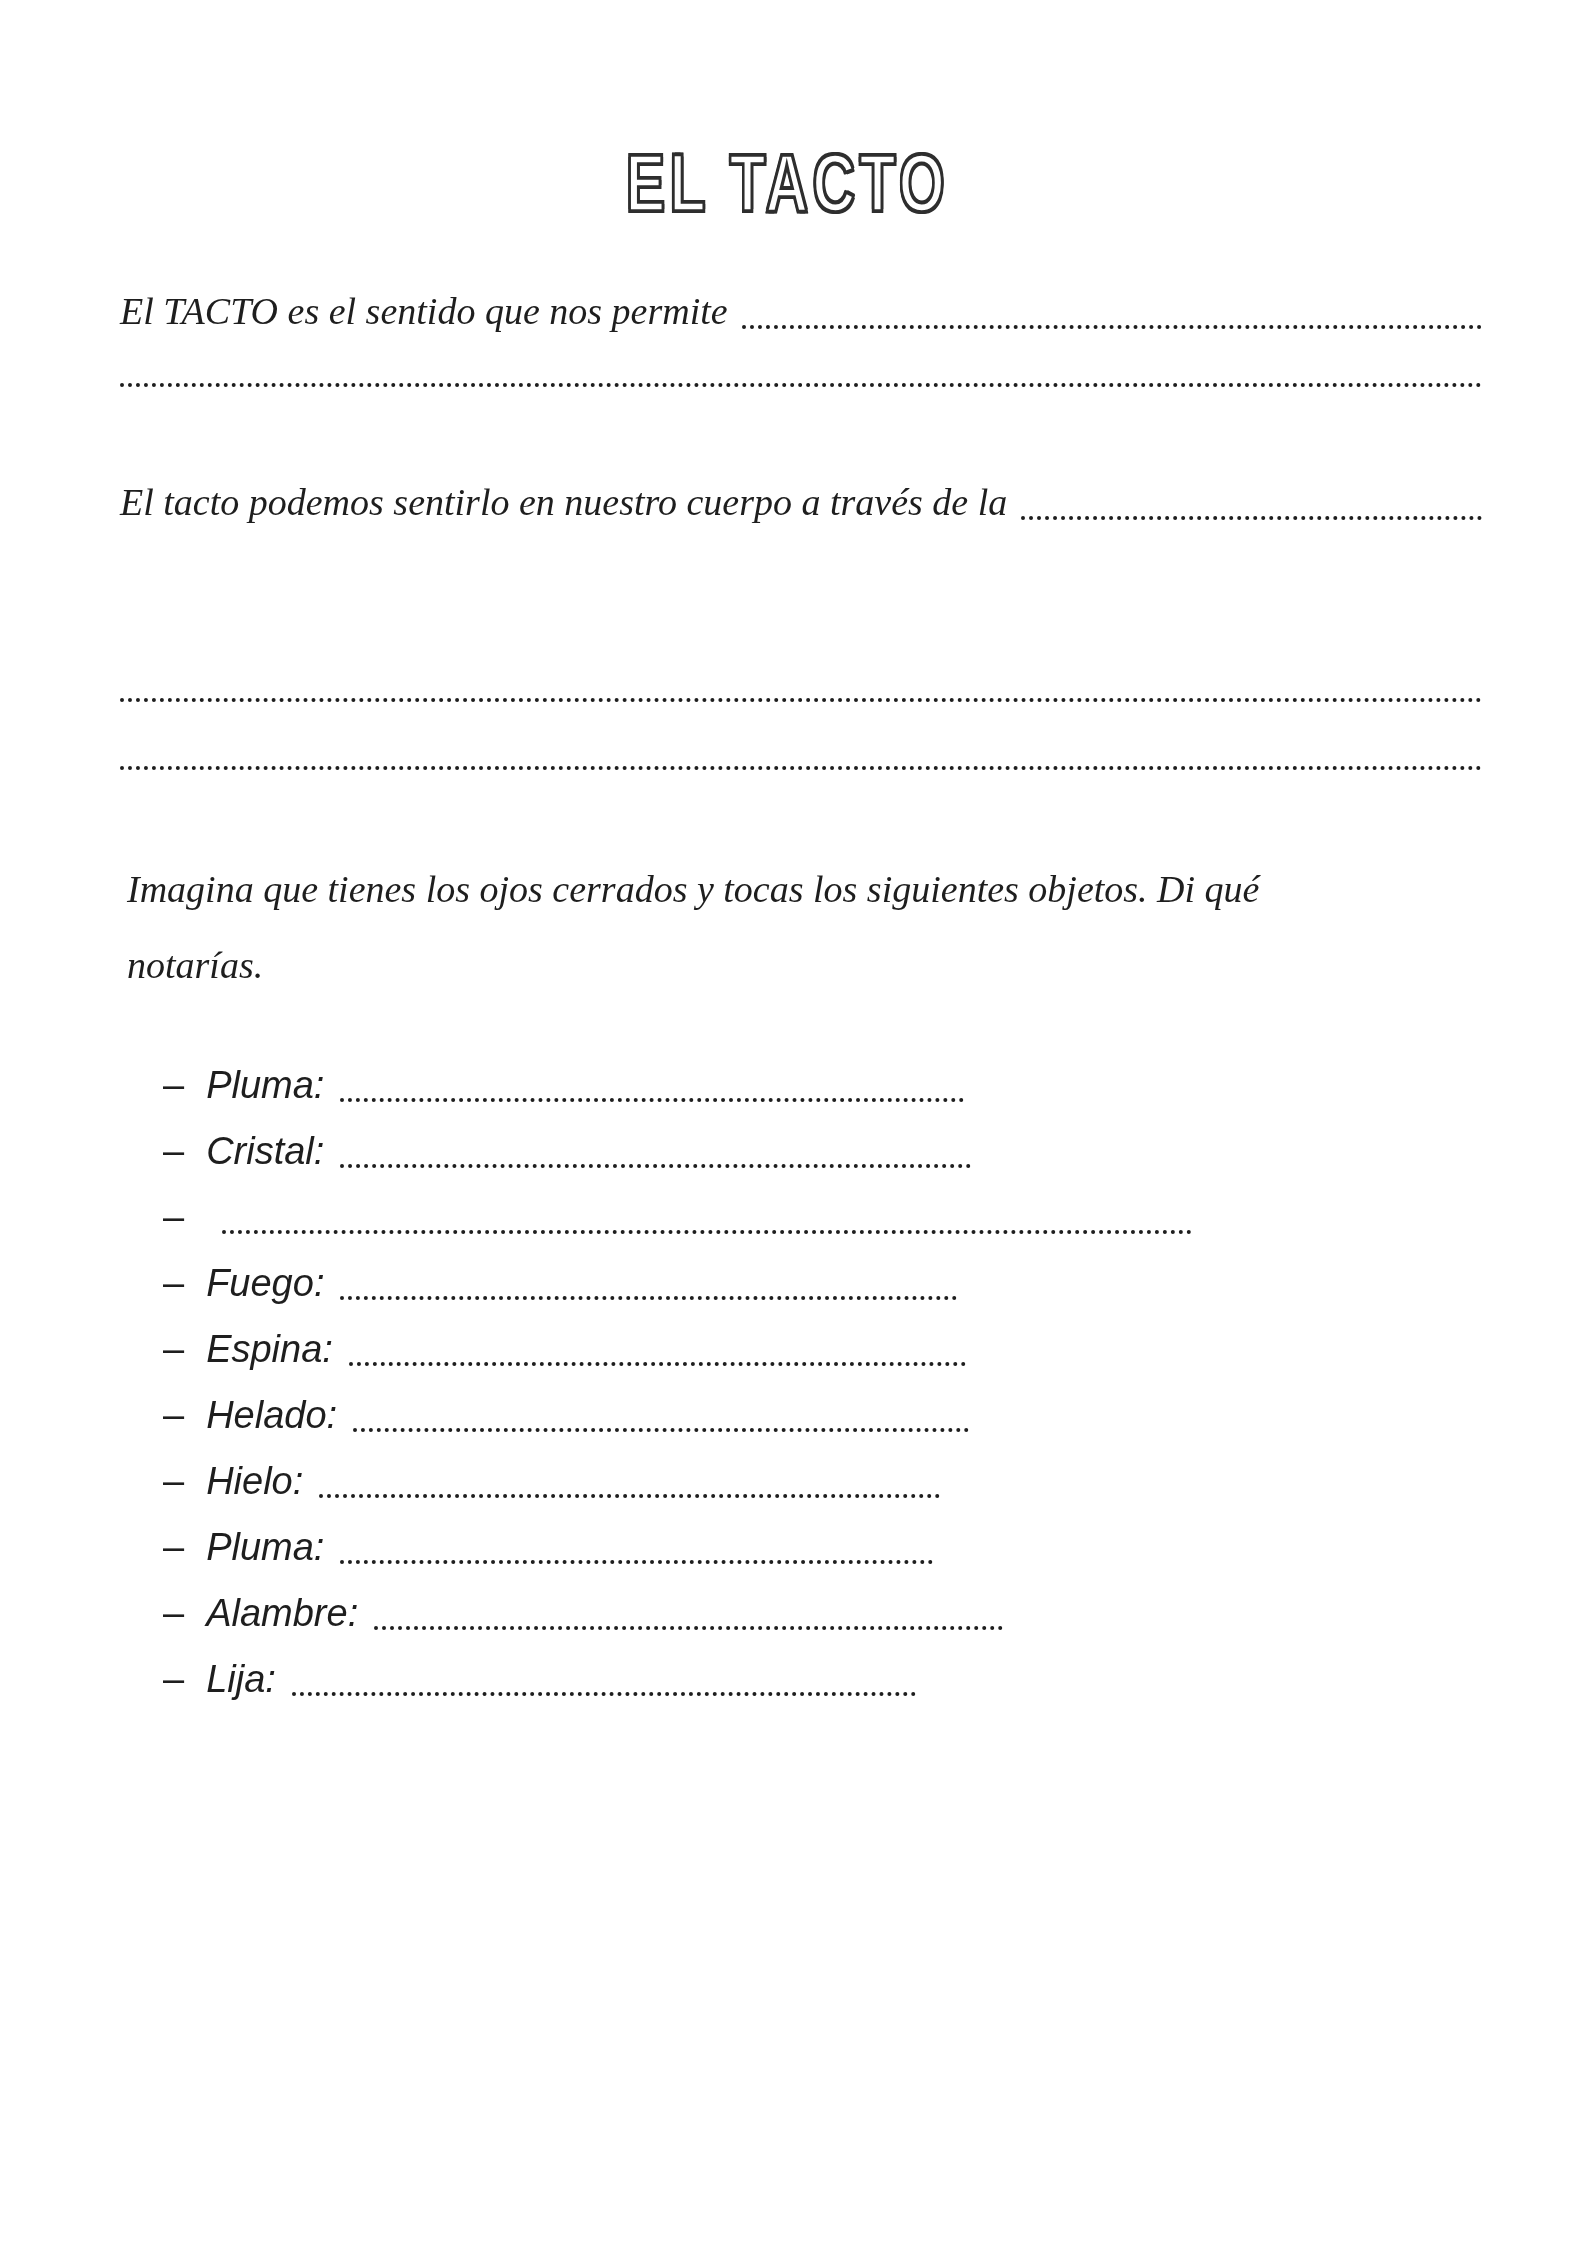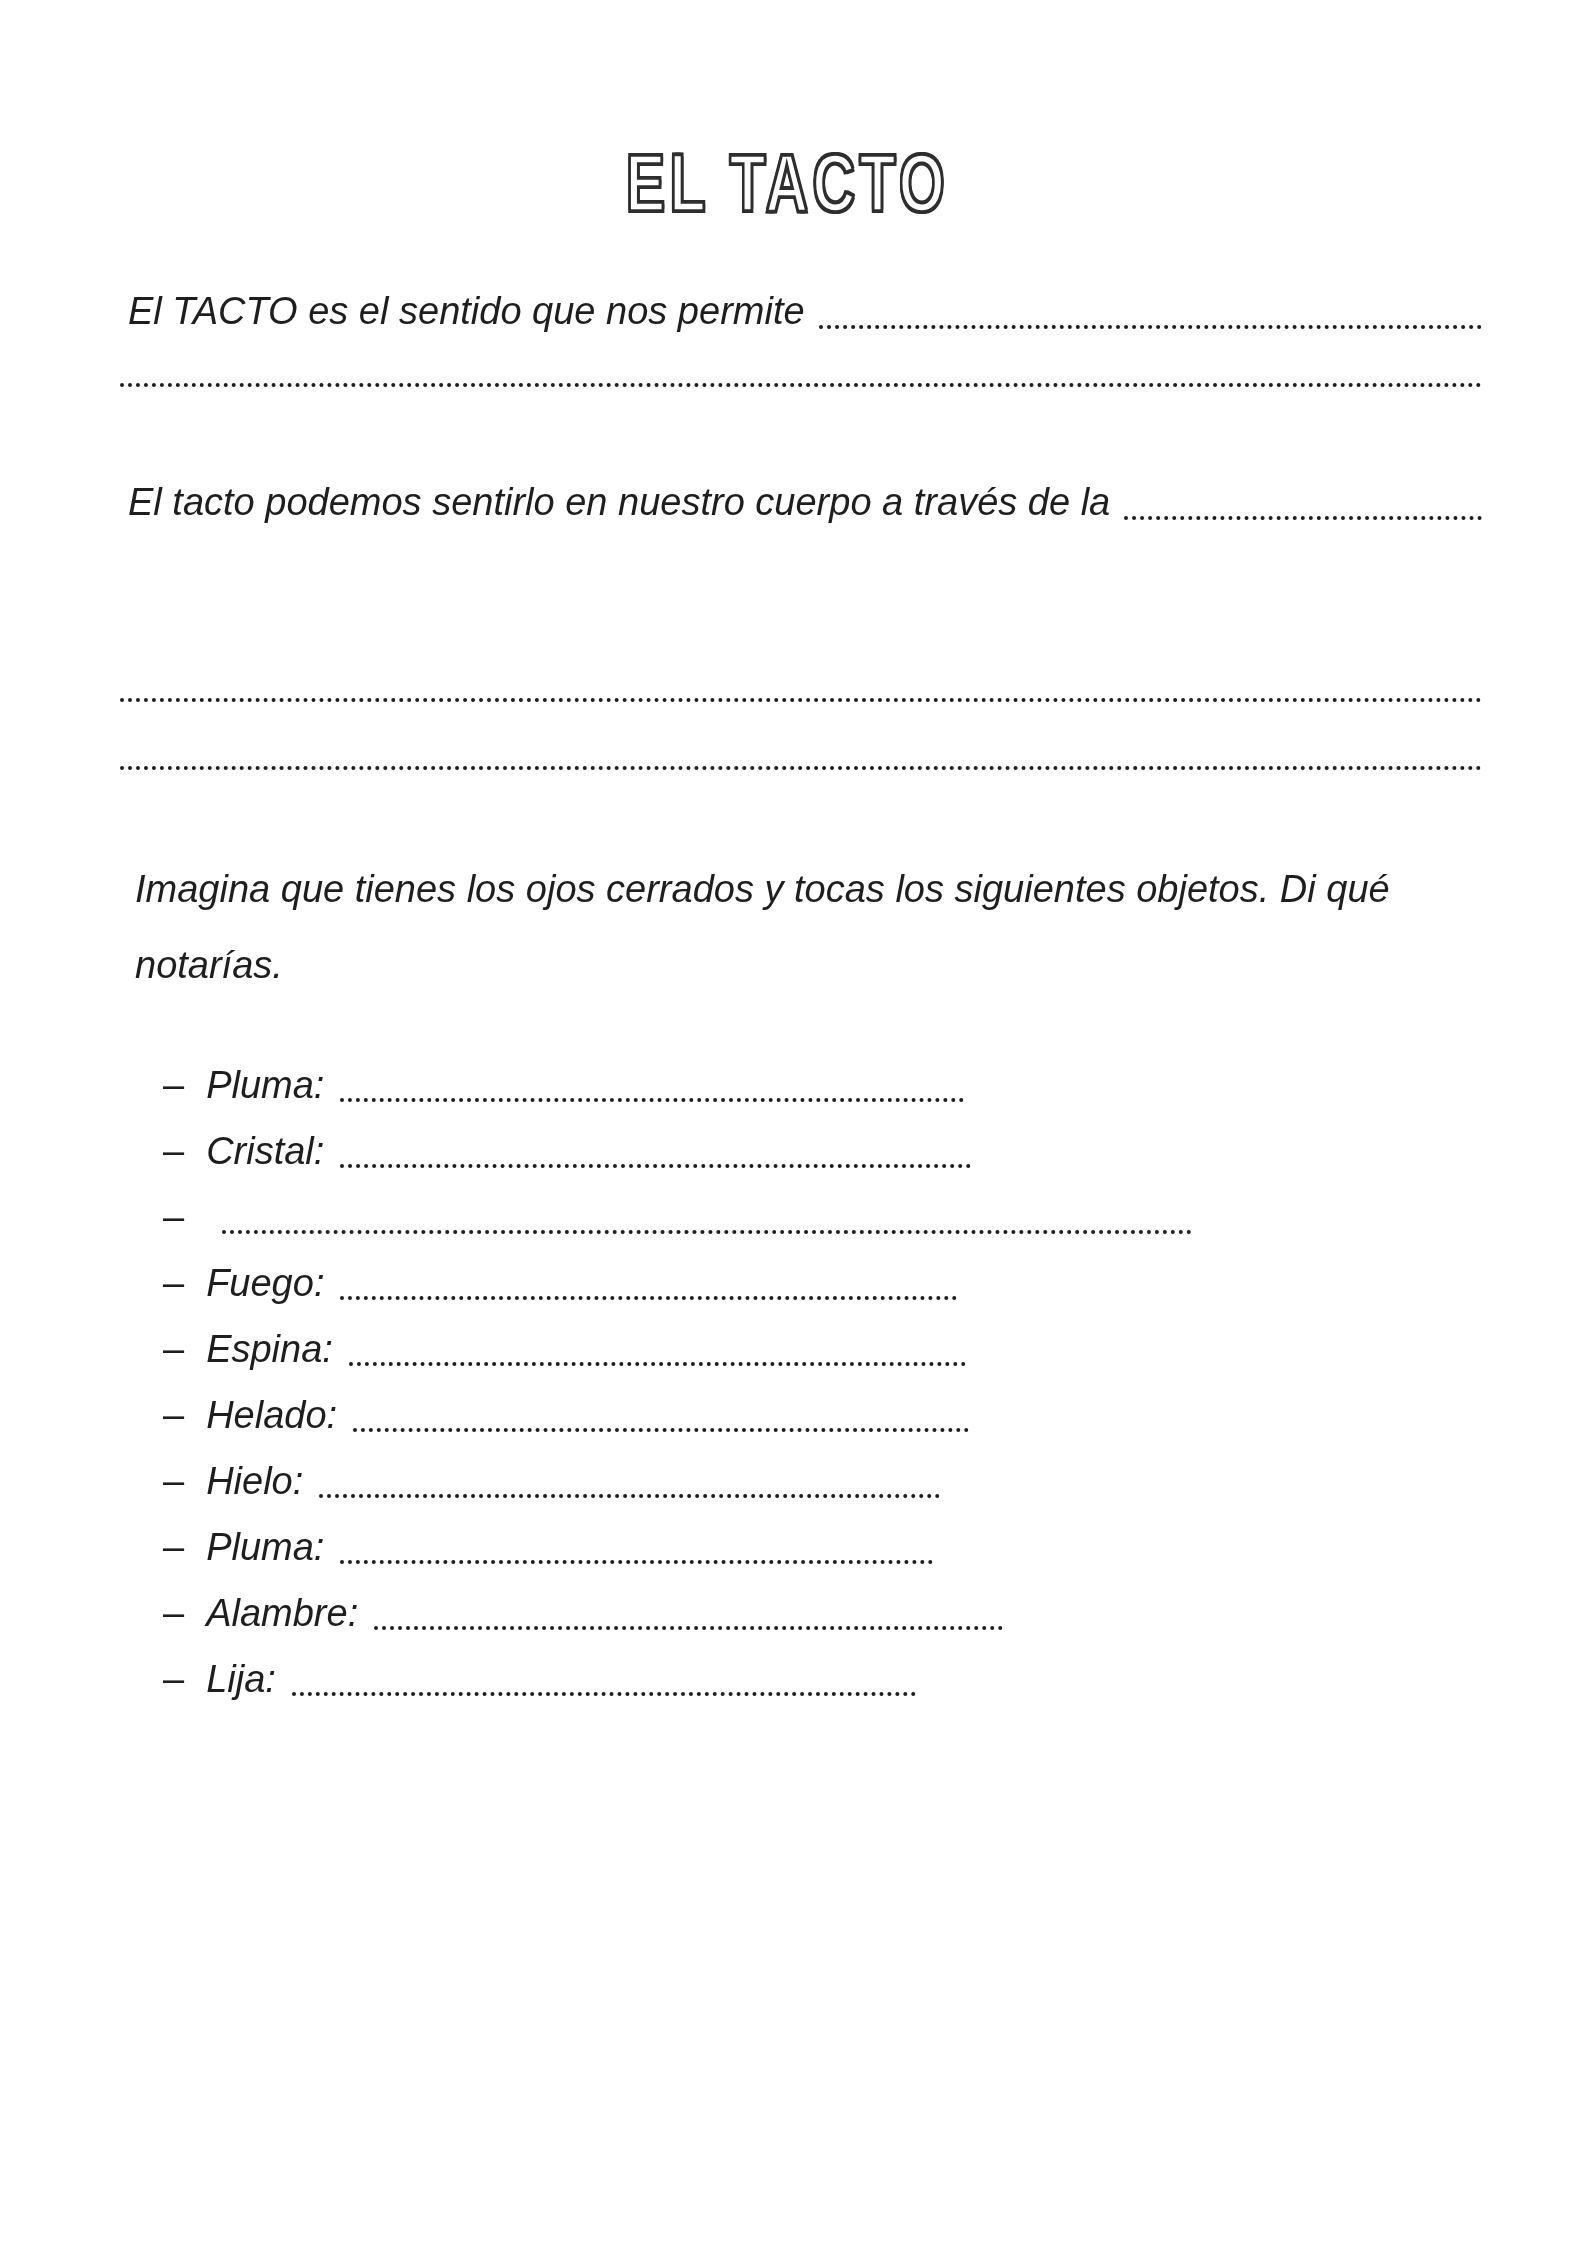--- a/index.html
+++ b/index.html
@@ -29,22 +29,23 @@
     color:#ffffff;
     -webkit-text-stroke:3.5px #2e2e2e;
     text-shadow:
       2px 2px 0 #2e2e2e, -2px 2px 0 #2e2e2e,
       2px -2px 0 #2e2e2e, -2px -2px 0 #2e2e2e;
     white-space:nowrap;
   }
   
   .script{ font-style:italic; }
   .block{
-    position:absolute; left:128px; right:92px;
+    position:absolute; left:120px; right:92px;
     font-size:38px;
+    font-family:Liberation Serif, serif;
   }
   .fillrow{ display:flex; }
   .fillrow .txt{ white-space:nowrap; line-height:56px; }
   .fillrow .fill{
     flex:1 1 auto; min-width:30px;
     align-self:flex-end; margin-left:14px; margin-bottom:10px;
     border-bottom:4px dotted var(--ink);
   }
   .blankline{
     position:absolute; left:120px; right:92px; height:0;

